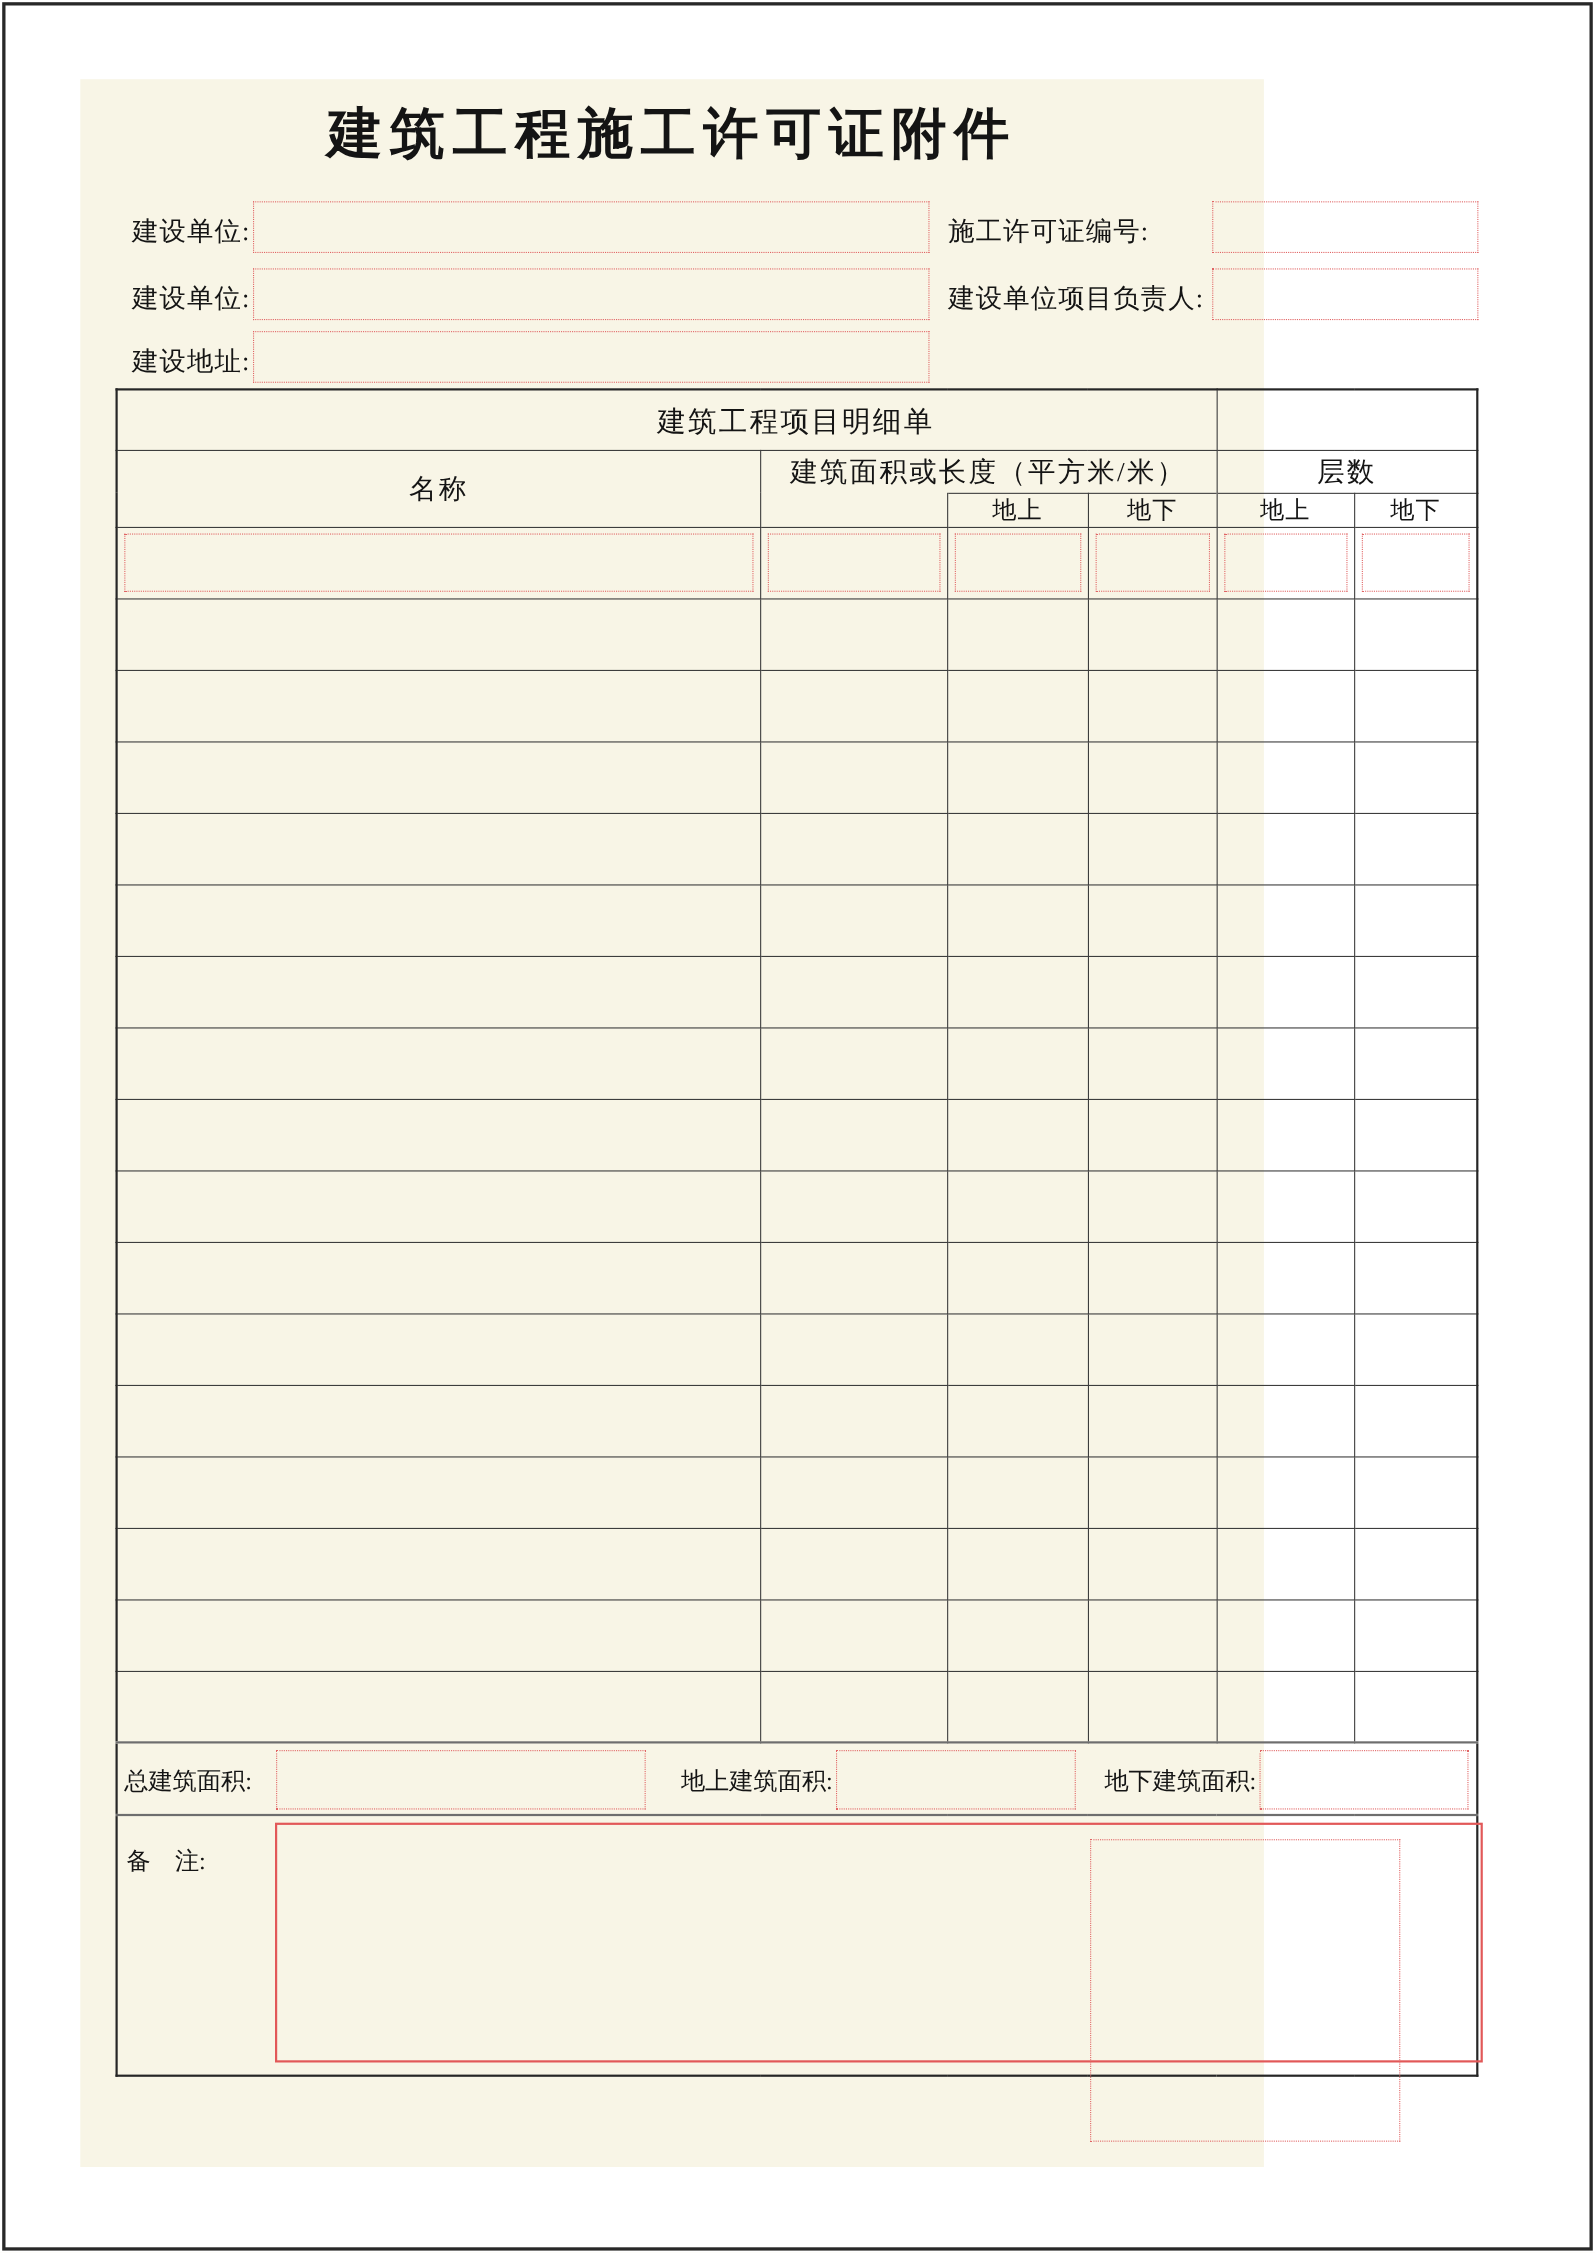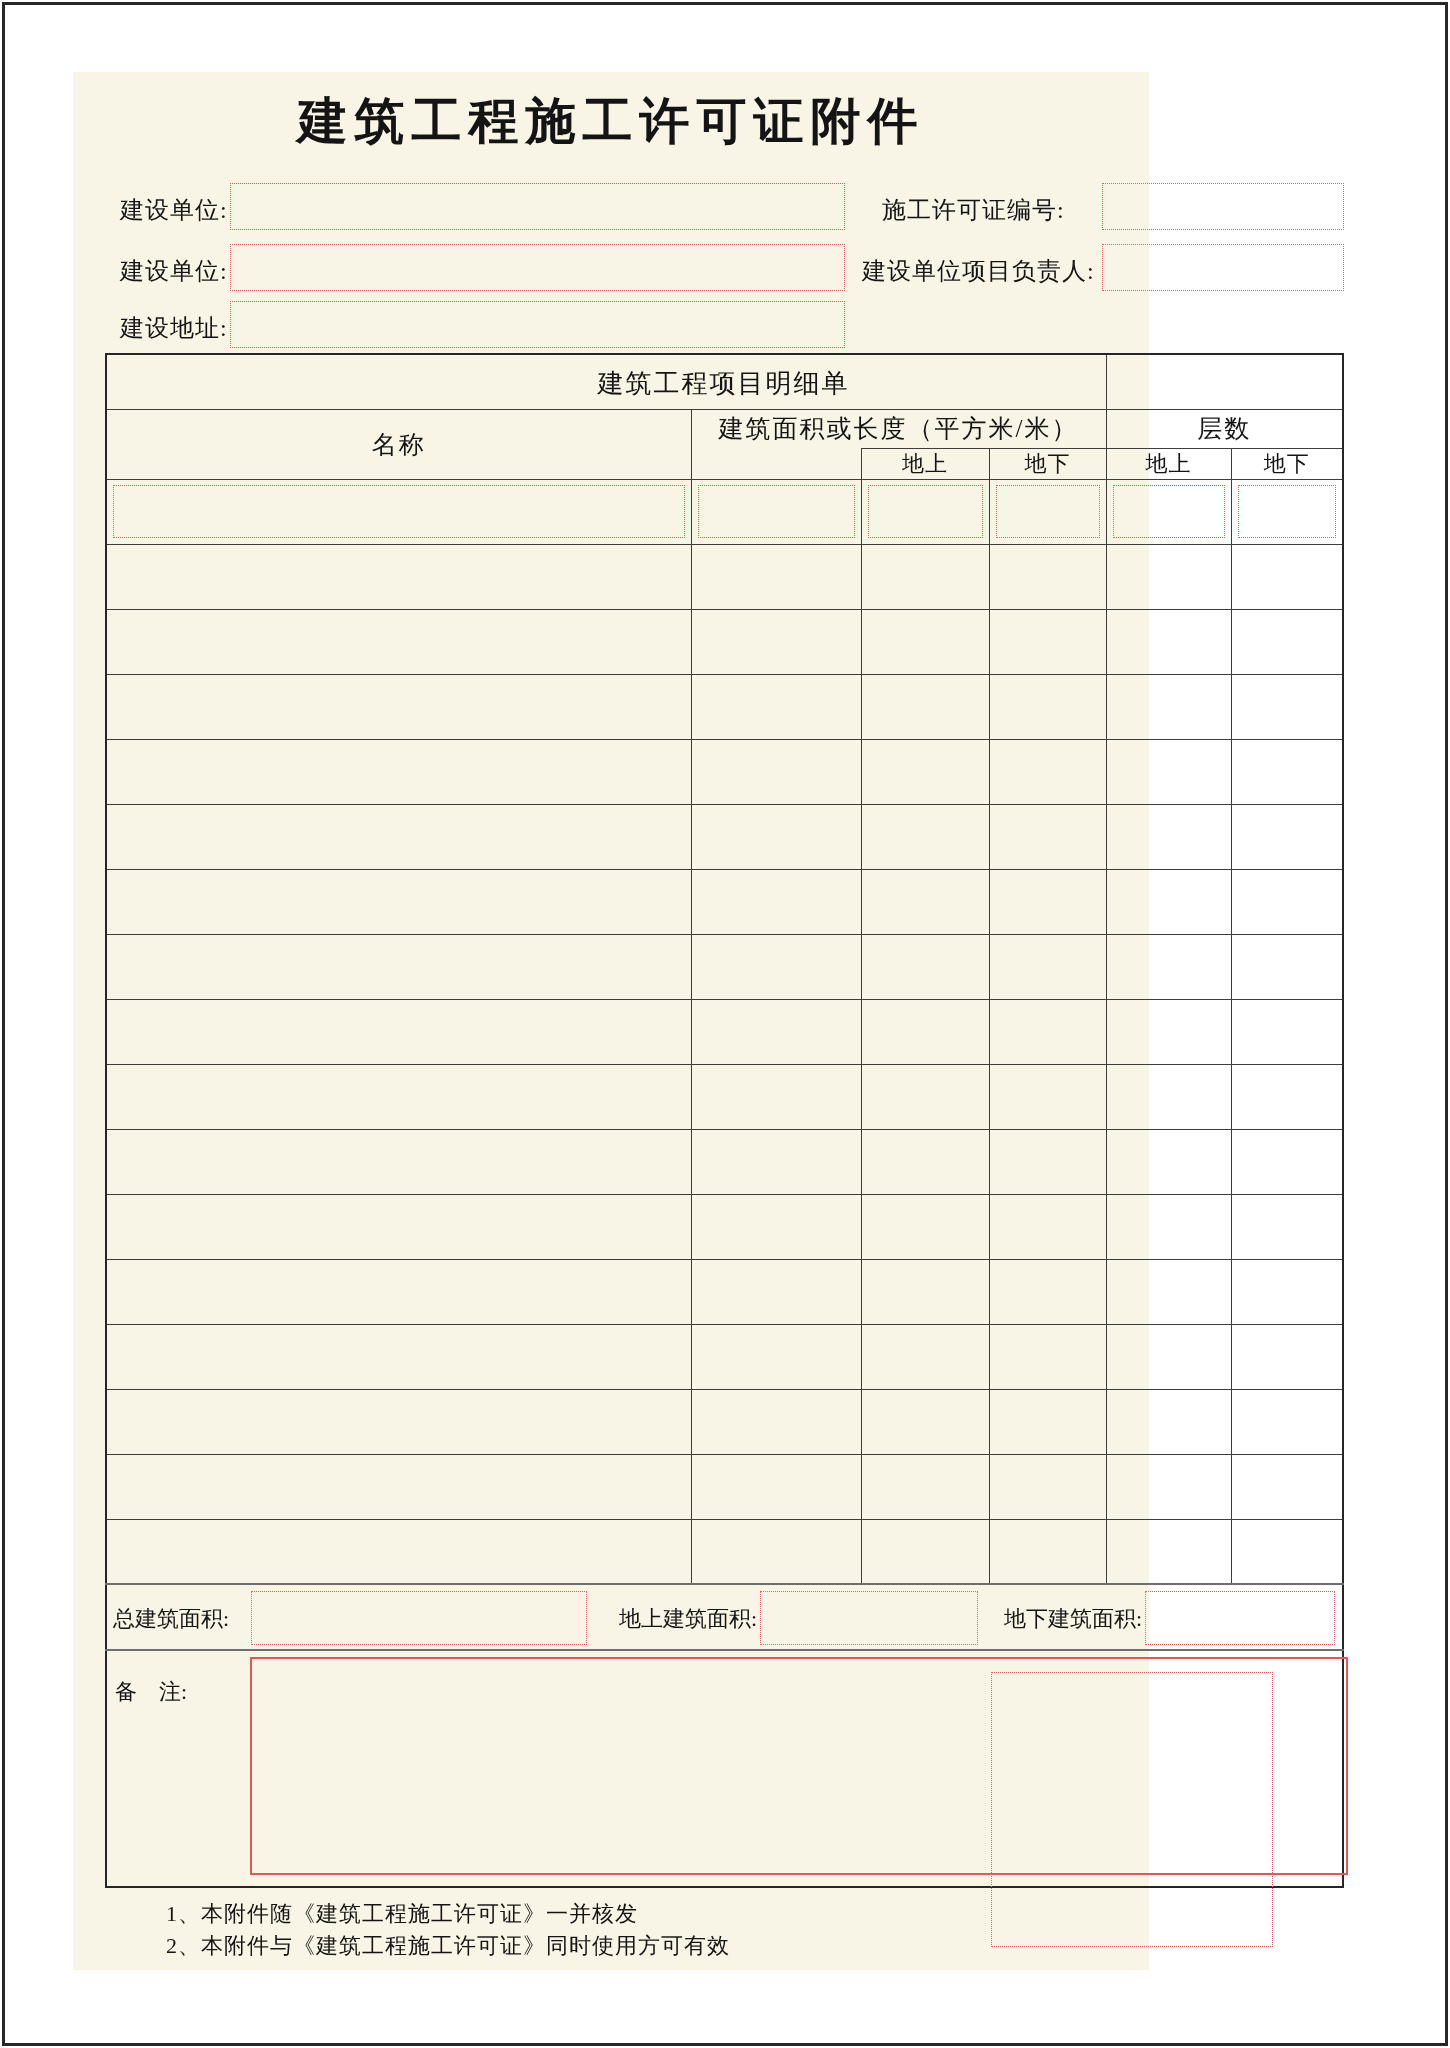--- a/index.html
+++ b/index.html
@@ -56,21 +56,21 @@
 
 <div class="frame"></div>
 
 <div class="paper">
 
   <h1 class="title">建筑工程施工许可证附件</h1>
 
   <div class="lbl" style="left:47px;top:122px;">建设单位:</div>
   <div class="field fw" style="left:157px;top:111px;"></div>
 
-  <div class="lbl" style="left:789px;top:122px;margin-left:20px;">施工许可证编号:</div>
+  <div class="lbl" style="left:789px;top:122px;">施工许可证编号:</div>
   <div class="field fn" style="left:1029px;top:111px;"></div>
 
   <div class="lbl" style="left:47px;top:183px;">建设单位:</div>
   <div class="field fw" style="left:157px;top:172px;"></div>
 
   <div class="lbl" style="left:789px;top:183px;">建设单位项目负责人:</div>
   <div class="field fn" style="left:1029px;top:172px;"></div>
 
   <div class="lbl" style="left:47px;top:240px;">建设地址:</div>
   <div class="field fw" style="left:157px;top:229px;"></div>
@@ -267,18 +267,14 @@
             <div class="remarks-lbl">备　注:</div>
             <div class="remarks-box"></div>
           </td>
         </tr>
       </tbody>
     </table>
   </div>
 
   <div class="stamp-box"></div>
 
-  <div class="notes">
-    <div>1、本附件随《建筑工程施工许可证》一并核发</div>
-    <div>2、本附件与《建筑工程施工许可证》同时使用方可有效</div>
-  </div>
 
 </div>
 
 </body></html>

